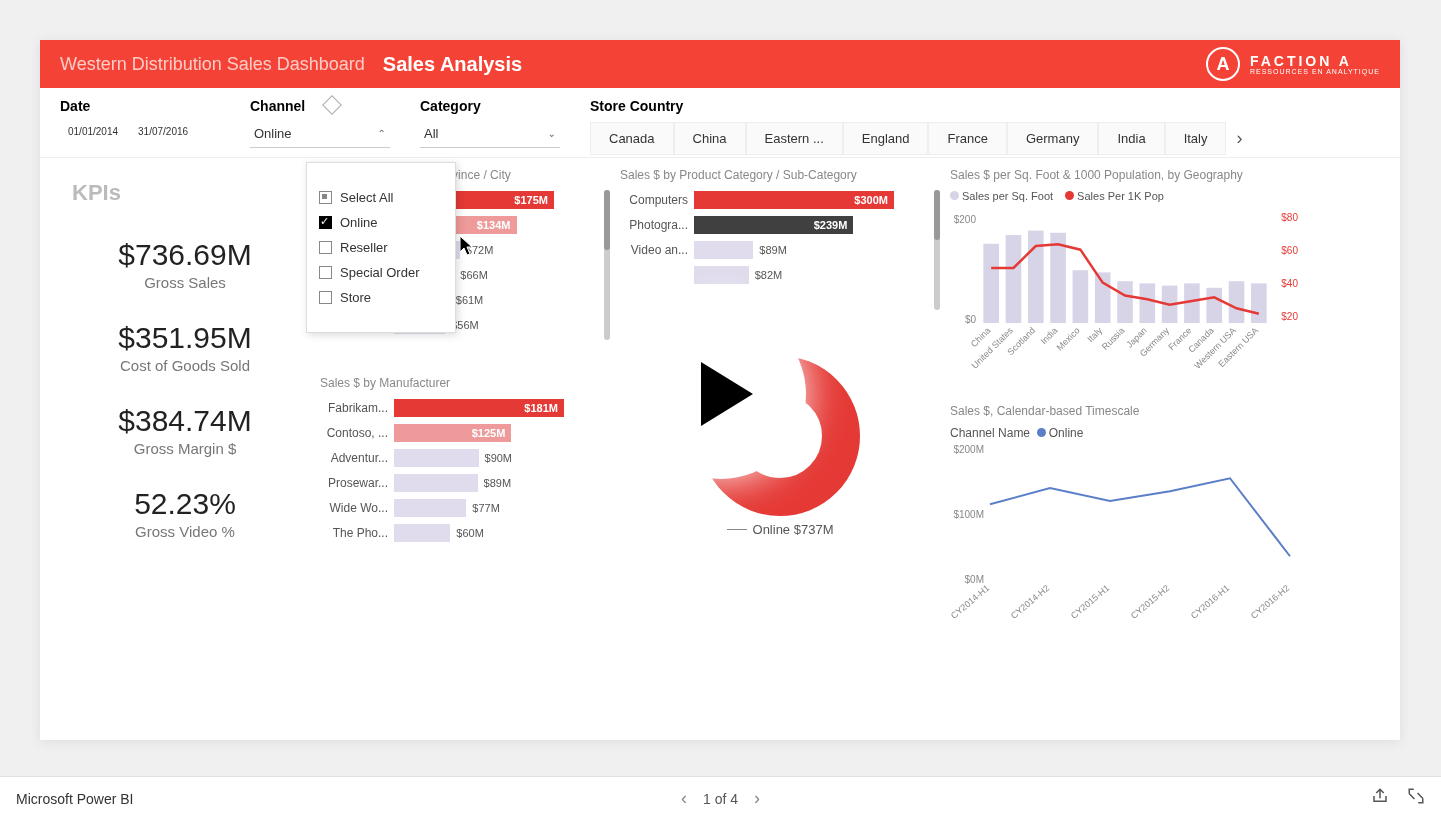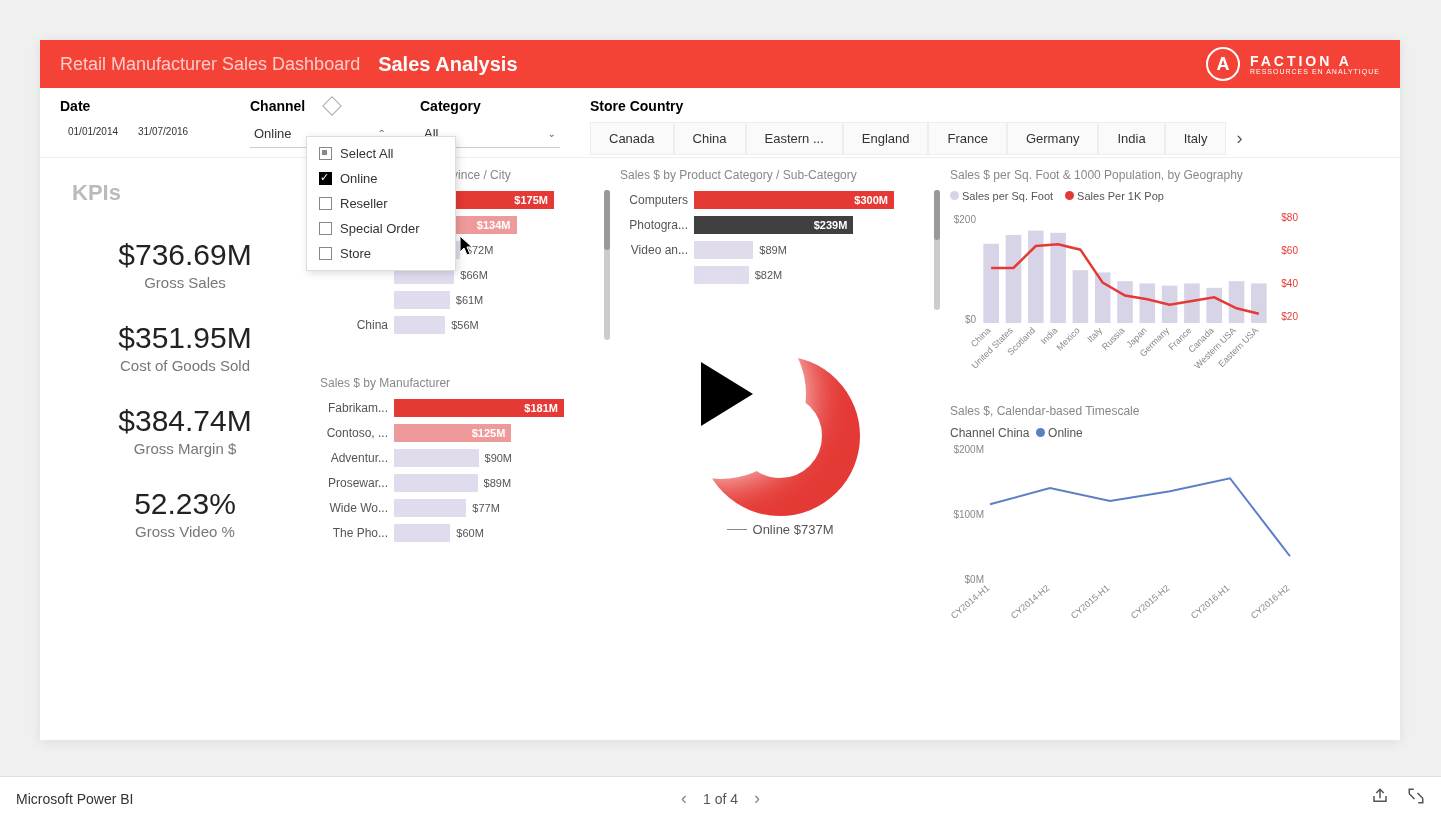--- a/index.html
+++ b/index.html
@@ -18,21 +18,21 @@
 .filter { display: flex; flex-direction: column; gap: 6px; }
 .filter-label { font-weight: 700; font-size: 14px; color: #000; }
 .date-values { display: flex; gap: 20px; font-size: 10px; color: #333; padding: 6px 8px; }
 .dropdown { display: flex; justify-content: space-between; align-items: center; border-bottom: 1px solid #ccc; padding: 6px 4px; font-size: 13px; width: 140px; color: #333; cursor: pointer; }
 .chev { font-size: 10px; color: #666; }
 .eraser { width: 14px; height: 14px; transform: rotate(45deg); border: 1px solid #aaa; margin-left: 4px; }
 .countries { display: flex; gap: 0; align-items: center; }
 .country-btn { padding: 8px 18px; font-size: 13px; color: #333; border: 1px solid #eee; background: #fafafa; cursor: pointer; white-space: nowrap; }
 .nav-arrow { padding: 8px 10px; font-size: 18px; color: #555; cursor: pointer; }
 
-.dropdown-menu { position: absolute; left: 266px; top: 48px; width: 150px; background: #fff; border: 1px solid #ddd; box-shadow: 2px 2px 8px rgba(0,0,0,.15); z-index: 20; padding: 4px 0; }
+.dropdown-menu { position: absolute; left: 266px; top: 74px; width: 150px; background: #fff; border: 1px solid #ddd; box-shadow: 2px 2px 8px rgba(0,0,0,.15); z-index: 20; padding: 22px 0; }
 .dropdown-menu .opt { display: flex; align-items: center; gap: 8px; padding: 5px 12px; font-size: 13px; color: #333; cursor: pointer; }
 .chk { width: 13px; height: 13px; border: 1.5px solid #888; display: inline-block; }
 .chk.checked { background: #000; border-color: #000; position: relative; }
 .chk.checked::after { content: "✓"; color: #fff; font-size: 11px; position: absolute; left: 0; top: -2px; }
 .chk.mixed { position: relative; }
 .chk.mixed::after { content: ""; position: absolute; left: 2px; top: 2px; width: 5px; height: 5px; background: #888; }
 
 .cursor { position: absolute; left: 420px; top: 148px; z-index: 30; font-size: 18px; pointer-events: none; }
 
 .body { display: flex; padding: 10px 20px 20px; gap: 10px; }
@@ -70,41 +70,41 @@
 .footer .right-icons { margin-left: auto; display: flex; gap: 18px; color: #555; font-size: 18px; }
 
 .play-overlay { position: absolute; left: 50%; top: 48%; transform: translate(-50%,-50%); width: 170px; height: 170px; border-radius: 50%; background: #fff; display: flex; align-items: center; justify-content: center; z-index: 40; box-shadow: 0 0 40px rgba(255,255,255,.9); cursor: pointer; }
 .play-tri { width: 0; height: 0; border-left: 52px solid #000; border-top: 32px solid transparent; border-bottom: 32px solid transparent; margin-left: 12px; }
 </style>
 </head>
 <body>
 
 <div class="canvas">
   <div class="header">
-    <span class="title-light">Retail Manufacturer Sales Dashboard</span>
+    <span class="title-light">Western Distribution Sales Dashboard</span>
     <span class="title-bold">Sales Analysis</span>
     <div class="brand">
       <div class="brand-icon">A</div>
       <div class="brand-text">
         <span class="t1">FACTION A</span>
         <span class="t2">RESSOURCES EN ANALYTIQUE</span>
       </div>
     </div>
   </div>
 
   <div class="filters">
     <div class="filter" style="width:180px">
       <span class="filter-label">Date</span>
       <div class="date-values">
         <span>01/01/2014</span>
         <span>31/07/2016</span>
       </div>
     </div>
     <div class="filter" style="width:160px">
-      <div style="display:flex;align-items:center;gap:16px">
+      <div style="display:flex;gap:16px">
         <span class="filter-label">Channel</span>
         <span class="eraser"></span>
       </div>
       <div class="dropdown">
         <span>Online</span>
         <span class="chev">⌃</span>
       </div>
     </div>
     <div class="filter" style="width:160px">
       <span class="filter-label">Category</span>
@@ -366,21 +366,21 @@
               <text x="241.92307692307693" y="123" font-size="9" fill="#888" transform="rotate(-45 241.92307692307693 123)" text-anchor="end">France</text>
               <text x="264.2307692307692" y="123" font-size="9" fill="#888" transform="rotate(-45 264.2307692307692 123)" text-anchor="end">Canada</text>
               <text x="286.5384615384615" y="123" font-size="9" fill="#888" transform="rotate(-45 286.5384615384615 123)" text-anchor="end">Western USA</text>
               <text x="308.8461538461538" y="123" font-size="9" fill="#888" transform="rotate(-45 308.8461538461538 123)" text-anchor="end">Eastern USA</text>
             </svg>
         </div>
       </div>
       <div style="margin-top:10px">
         <div class="chart-title">Sales $, Calendar-based Timescale</div>
         <div class="line-legend">
-          <span>Channel China</span>
+          <span>Channel Name</span>
           &nbsp;<span class="dot" style="background:#5b7fc7"></span><span>Online</span>
         </div>
         <div class="line-chart"><svg width="350" height="180" id="line-svg">
               <text x="34" y="9" text-anchor="end" font-size="10" fill="#888">$200M</text>
               <text x="34" y="74" text-anchor="end" font-size="10" fill="#888">$100M</text>
               <text x="34" y="139" text-anchor="end" font-size="10" fill="#888">$0M</text>
               <path d="M40 60.25 L100 44 L160 57 L220 47.25 L280 34.25 L340 112.25 " fill="none" stroke="#5b7fc7" stroke-width="2"></path>
               <text x="40" y="145" font-size="9" fill="#888" transform="rotate(-40 40 145)" text-anchor="end">CY2014-H1</text>
               <text x="100" y="145" font-size="9" fill="#888" transform="rotate(-40 100 145)" text-anchor="end">CY2014-H2</text>
               <text x="160" y="145" font-size="9" fill="#888" transform="rotate(-40 160 145)" text-anchor="end">CY2015-H1</text>

